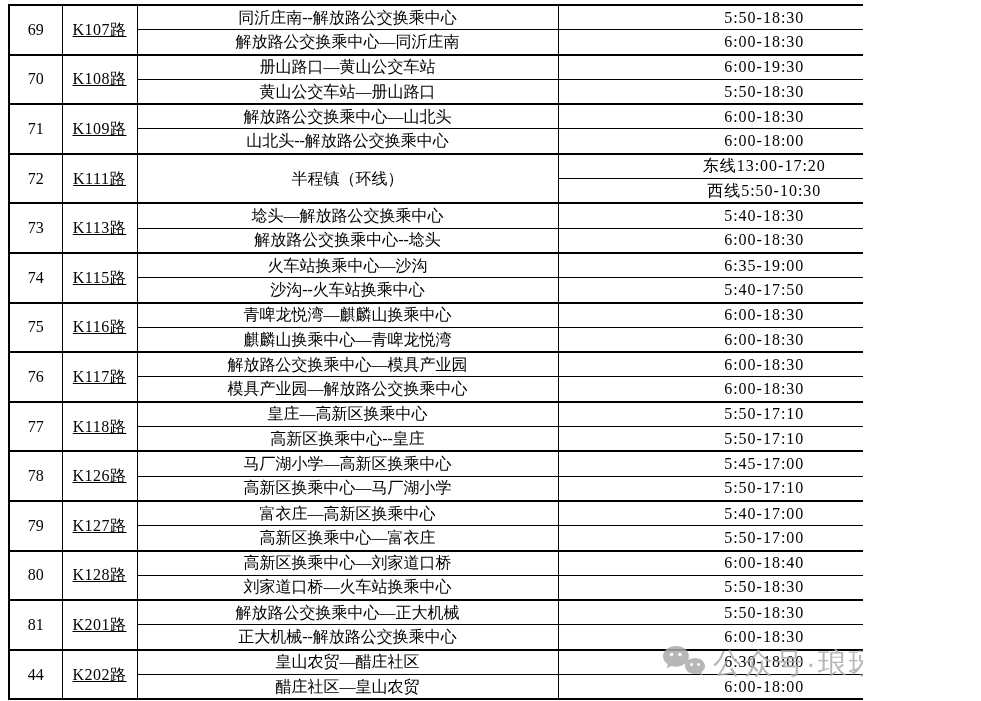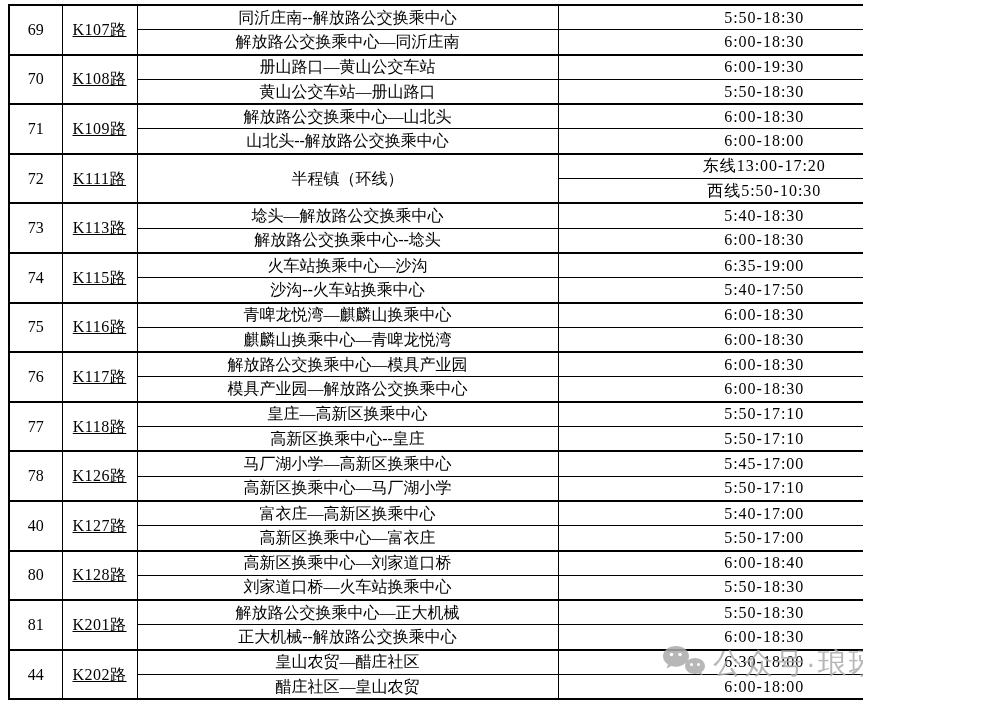--- a/index.html
+++ b/index.html
@@ -178,21 +178,21 @@
         <td class="c-route" rowspan="2">K126路</td>
         <td class="c-desc">马厂湖小学—高新区换乘中心</td>
         <td class="c-time">5:45-17:00</td>
       </tr>
       <tr>
         <td class="c-desc">高新区换乘中心—马厂湖小学</td>
         <td class="c-time">5:50-17:10</td>
       </tr>
 
       <tr class="g">
-        <td class="c-num" rowspan="2">40</td>
+        <td class="c-num" rowspan="2">79</td>
         <td class="c-route" rowspan="2">K127路</td>
         <td class="c-desc">富衣庄—高新区换乘中心</td>
         <td class="c-time">5:40-17:00</td>
       </tr>
       <tr>
         <td class="c-desc">高新区换乘中心—富衣庄</td>
         <td class="c-time">5:50-17:00</td>
       </tr>
 
       <tr class="g">

